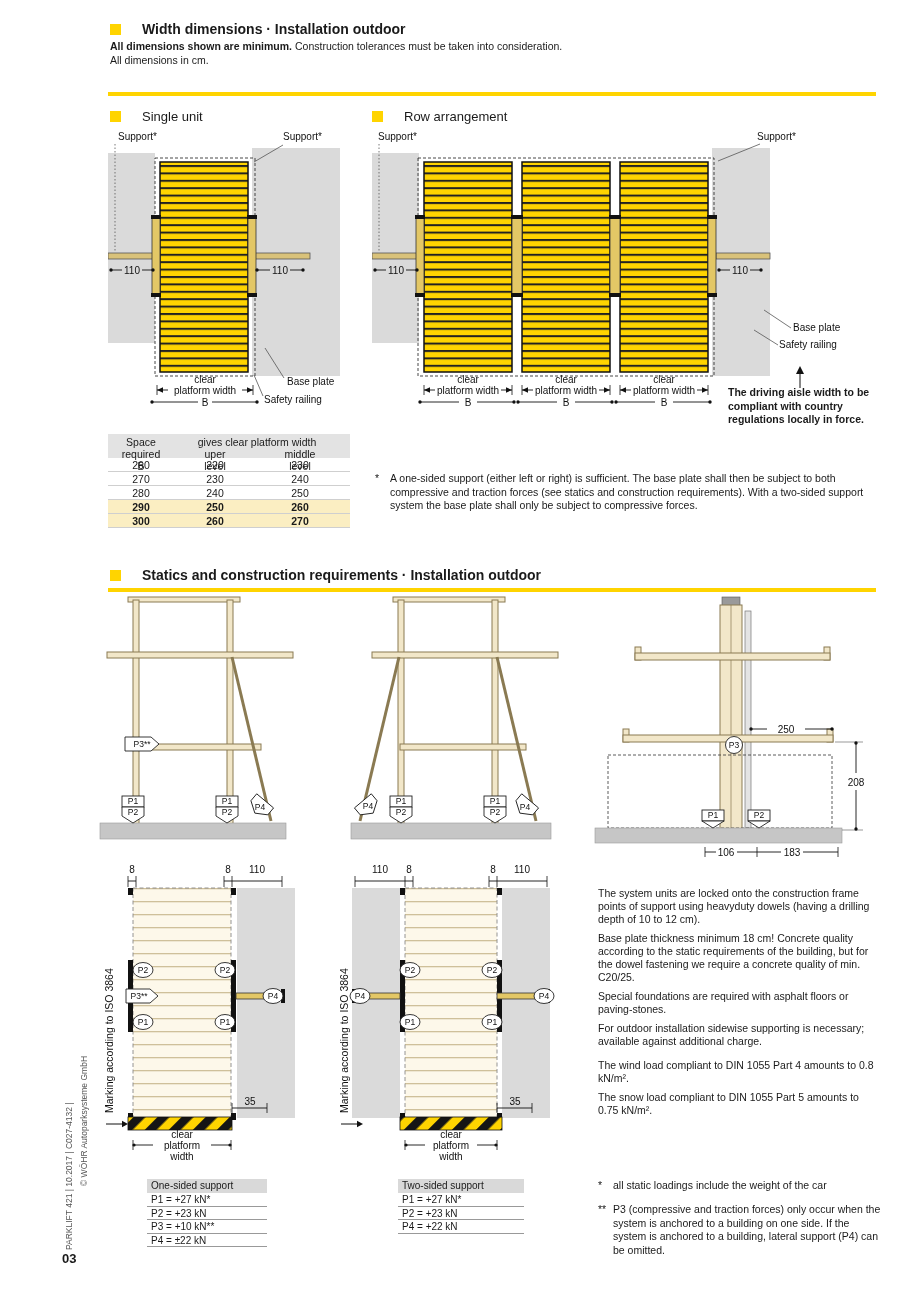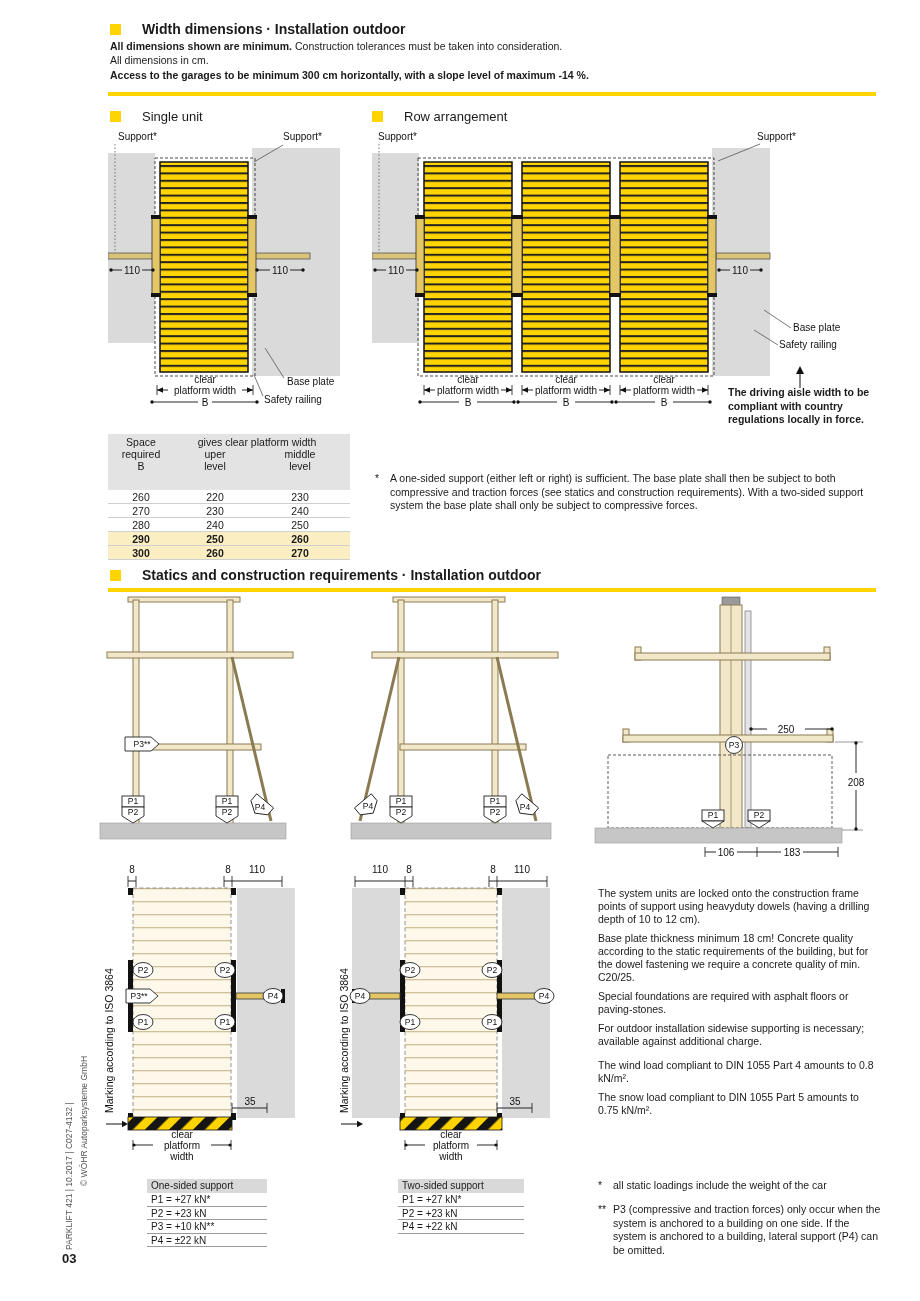--- a/index.html
+++ b/index.html
@@ -15,21 +15,21 @@
   .sec-head{position:absolute;display:flex;align-items:center;gap:21px;}
   .t1{font-size:14px;font-weight:bold;}
   .t2{font-size:13px;font-weight:normal;}
   .rule{position:absolute;height:3.5px;background:#ffd400;}
   .body-txt{font-size:10.5px;line-height:13.5px;}
   .rot{position:absolute;transform:rotate(-90deg);transform-origin:0 0;white-space:nowrap;}
   .imprint{font-size:8.5px;color:#555;}
   .iso-txt{font-size:10.5px;color:#111;}
   
   .dim-table{position:absolute;left:108px;top:434px;width:242px;font-size:10.5px;}
-  .dt-header{position:relative;background:#e3e3e3;height:56px;}
+  .dt-header{position:relative;background:#e3e3e3;height:24px;}
   .dt-header span{position:absolute;line-height:12px;transform:translateX(-50%);white-space:nowrap;}
   .dt-row{position:relative;height:14px;border-bottom:1px solid #cfcfcf;}
   .dt-row span{position:absolute;top:0;line-height:14px;transform:translateX(-50%);}
   .dc1{left:33px;}.dc2{left:107px;}.dc3{left:192px;}
   .hl{background:#fbeec2;font-weight:bold;}
   
   .fn{position:absolute;display:flex;font-size:10.5px;line-height:13.5px;}
   .fn .mk{width:15px;flex:0 0 15px;}
   
   .notes{position:absolute;left:598px;top:887px;width:284px;font-size:10.5px;line-height:13px;}
@@ -51,21 +51,20 @@
   <div class="abs b" style="left:62px;top:1251px;font-size:13px;">03</div>
 
   <div class="sec-head" style="left:110px;top:21px;">
     <span class="ybox"></span>
     <span class="t1">Width dimensions · Installation outdoor</span>
   </div>
   <div class="abs body-txt" style="left:110px;top:40px;">
     <span class="b">All dimensions shown are minimum.</span><span> Construction tolerances must be taken into consideration.</span><br>
     <span>All dimensions in cm.</span>
   </div>
-  <div class="abs body-txt b" style="left:110px;top:69px;">Access to the garages to be minimum 300 cm horizontally, with a slope level of maximum -14 %.</div>
   <div class="rule" style="left:108px;top:92px;width:768px;"></div>
 
   <div class="sec-head" style="left:110px;top:109px;">
     <span class="ybox"></span>
     <span class="t2">Single unit</span>
   </div>
   <div class="sec-head" style="left:372px;top:109px;">
     <span class="ybox"></span>
     <span class="t2">Row arrangement</span>
   </div>

